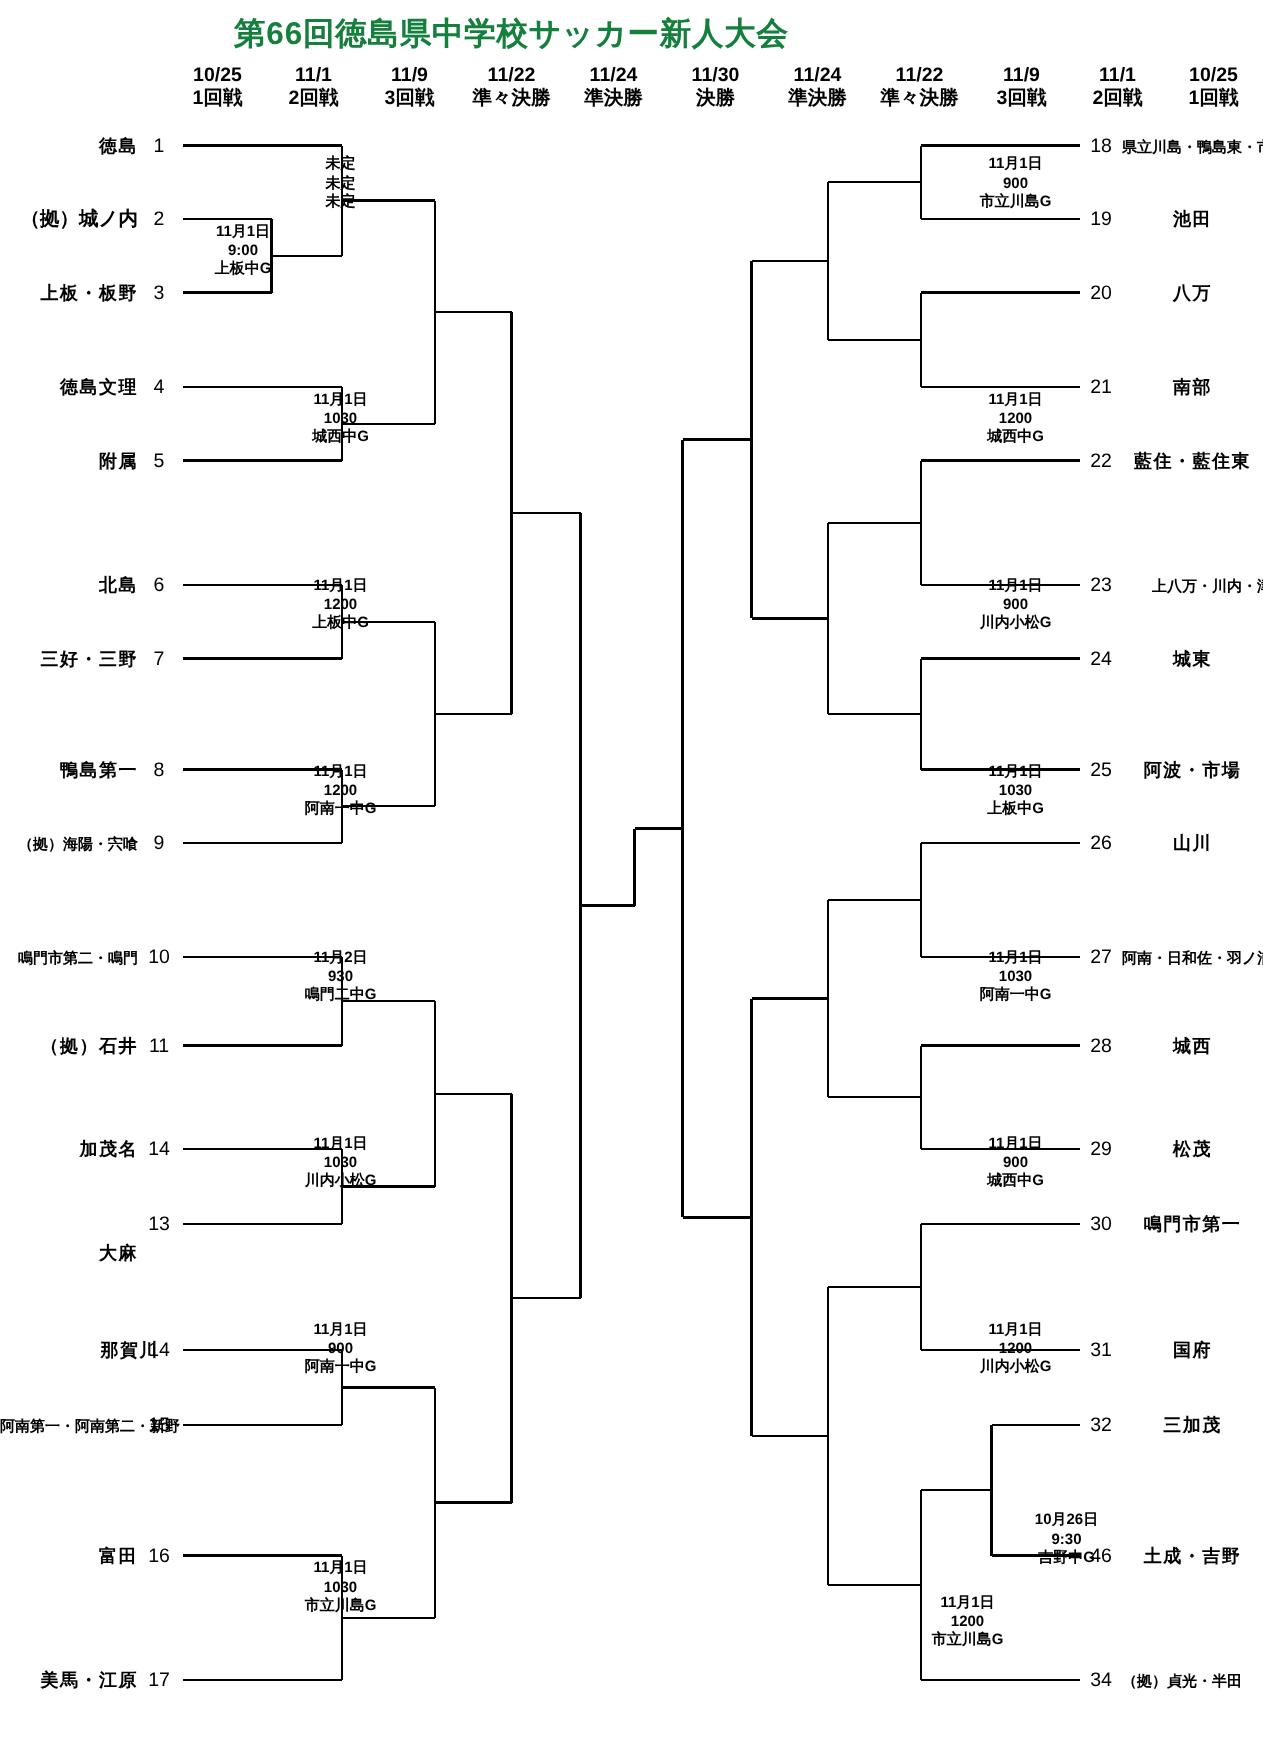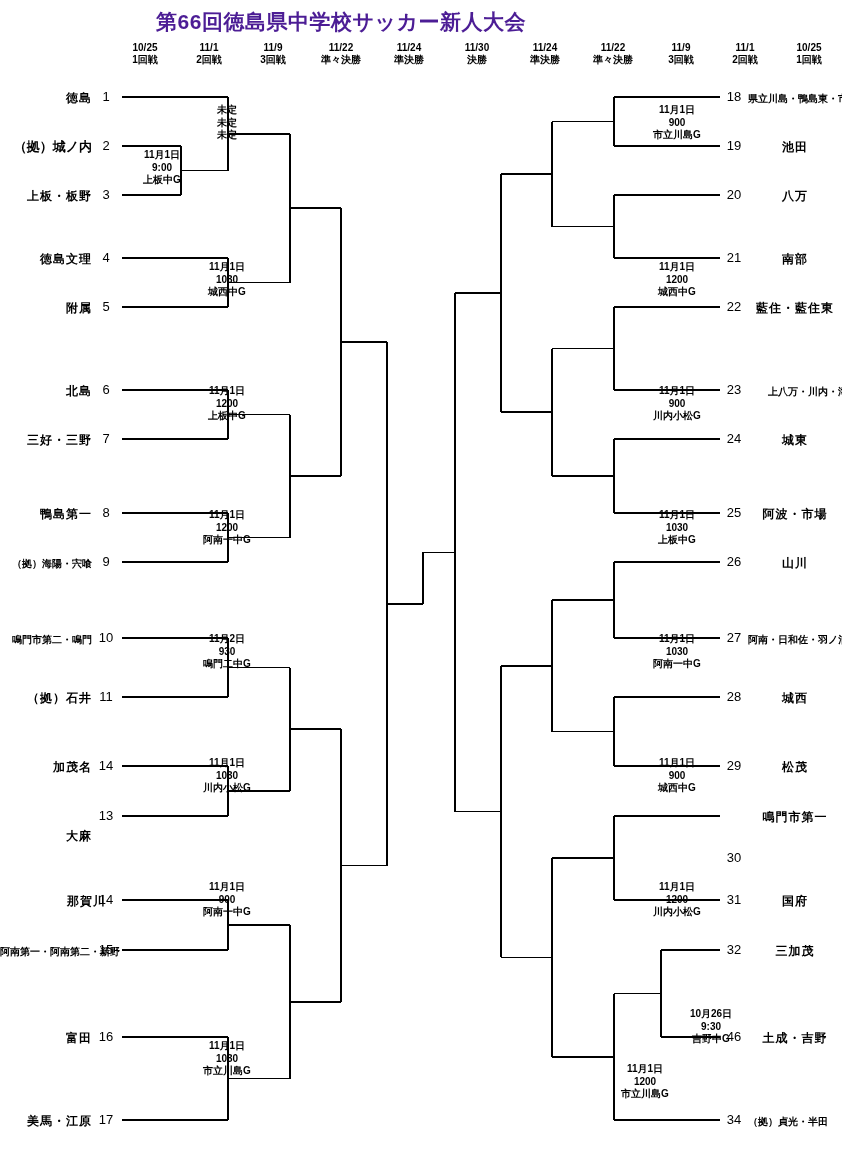--- a/index.html
+++ b/index.html
@@ -7,28 +7,28 @@
   body{
     width:842px;height:1160px;position:relative;overflow:hidden;
     font-family:"Liberation Sans","DejaVu Sans",sans-serif;
     color:#000000;
   }
   #stage{position:absolute;left:0;top:0;width:842px;height:1160px;}
 
   
   #title{
     position:absolute;left:0;top:8px;width:682px;text-align:center;
-    font-size:21px;font-weight:700;letter-spacing:0.5px;color:#4c1d95;
+    font-size:21px;font-weight:700;letter-spacing:0.5px;color:#15803d;
     white-space:nowrap;
   }
 
   
   .round-head{
     position:absolute;text-align:center;line-height:1.18;
-    font-size:10px;font-weight:700;color:#000;white-space:nowrap;
+    font-size:13px;font-weight:700;color:#000;white-space:nowrap;
   }
   .round-head .rh-date{display:block;}
   .round-head .rh-name{display:block;}
 
   
   #lines{position:absolute;left:0;top:0;width:842px;height:1160px;}
   #lines line{stroke:#000;stroke-width:1.6;shape-rendering:crispEdges;}
   #lines line.thin{stroke-width:1.4;}
 
   
@@ -268,21 +268,21 @@
       <div class="seed" style="left: 722px; width: 24px; top: 504px;">25</div>
       <div class="team right" style="left: 748px; width: 94px; top: 504px; text-align: center;"><span class="tname ">阿波・市場</span></div>
       <div class="seed" style="left: 722px; width: 24px; top: 553px;">26</div>
       <div class="team right" style="left: 748px; width: 94px; top: 553px; text-align: center;"><span class="tname ">山川</span></div>
       <div class="seed" style="left: 722px; width: 24px; top: 629px;">27</div>
       <div class="team right" style="left: 748px; width: 94px; top: 629px; text-align: left;"><span class="tname sm">阿南・日和佐・羽ノ浦</span></div>
       <div class="seed" style="left: 722px; width: 24px; top: 688px;">28</div>
       <div class="team right" style="left: 748px; width: 94px; top: 688px; text-align: center;"><span class="tname ">城西</span></div>
       <div class="seed" style="left: 722px; width: 24px; top: 757px;">29</div>
       <div class="team right" style="left: 748px; width: 94px; top: 757px; text-align: center;"><span class="tname ">松茂</span></div>
-      <div class="seed" style="left: 722px; width: 24px; top: 807px; margin-top: 42px;">30</div>
+      <div class="seed" style="left: 722px; width: 24px; top: 807px;">30</div>
       <div class="team right" style="left: 748px; width: 94px; top: 807px; text-align: center;"><span class="tname ">鳴門市第一</span></div>
       <div class="seed" style="left: 722px; width: 24px; top: 891px;">31</div>
       <div class="team right" style="left: 748px; width: 94px; top: 891px; text-align: center;"><span class="tname ">国府</span></div>
       <div class="seed" style="left: 722px; width: 24px; top: 941px;">32</div>
       <div class="team right" style="left: 748px; width: 94px; top: 941px; text-align: center;"><span class="tname ">三加茂</span></div>
       <div class="seed" style="left: 722px; width: 24px; top: 1028px;">46</div>
       <div class="team right" style="left: 748px; width: 94px; top: 1028px; text-align: center;"><span class="tname ">土成・吉野</span></div>
       <div class="seed" style="left: 722px; width: 24px; top: 1111px;">34</div>
       <div class="team right" style="left: 748px; width: 94px; top: 1111px; text-align: left;"><span class="tname sm">（拠）貞光・半田</span></div>
     </div>

